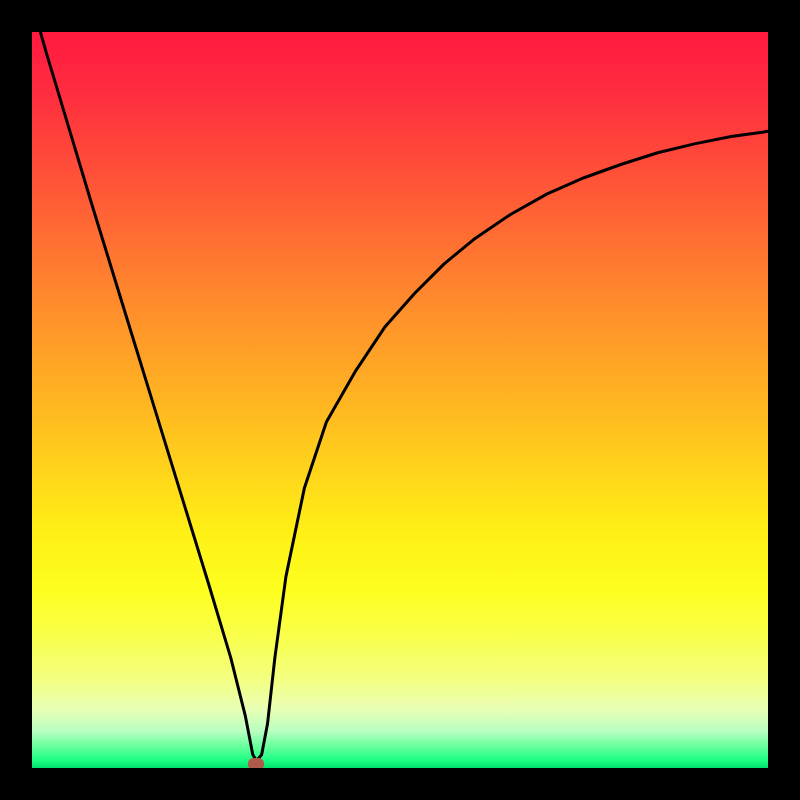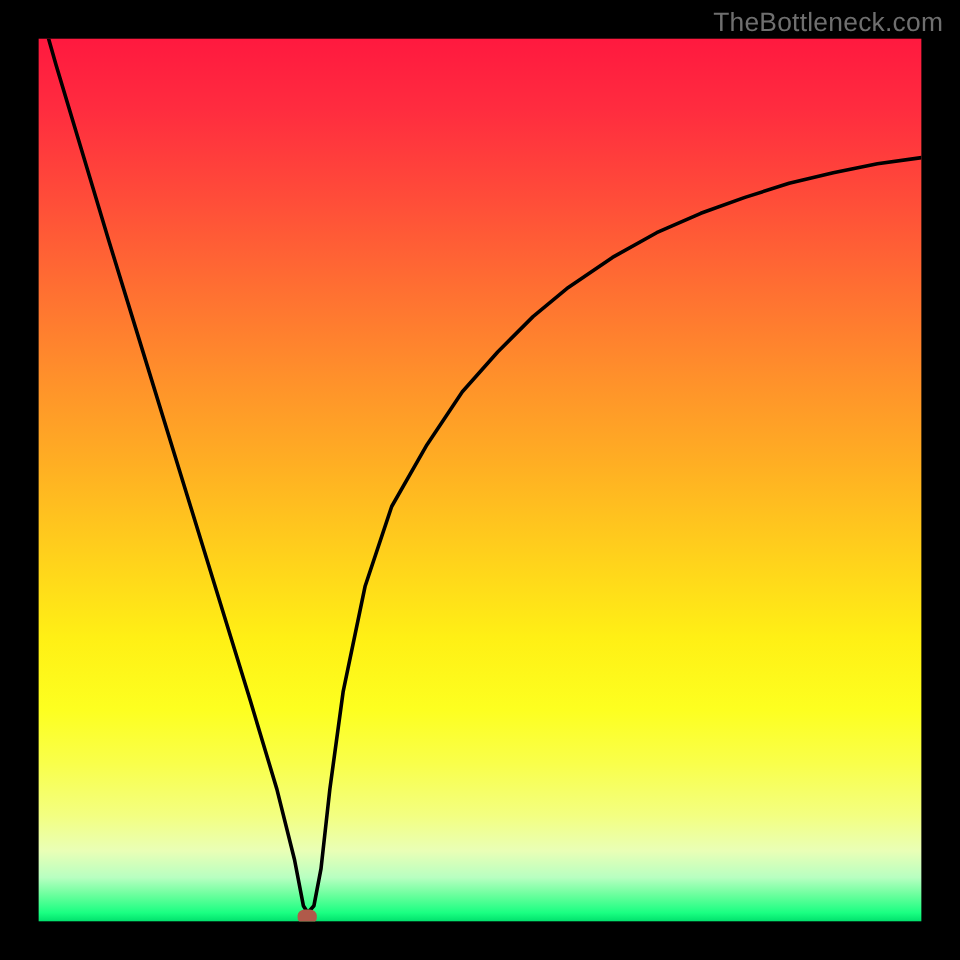--- a/index.html
+++ b/index.html
@@ -82,14 +82,13 @@
 <body>
 
 <div class="frame">
   <div class="plot-area">
     <div class="gradient-bg"></div>
     <svg class="curve" viewBox="0 0 736 736" preserveAspectRatio="none">
       <path id="curve-path" d="M0.00 -29.44 L14.72 22.08 L36.80 95.68 L58.88 169.28 L88.32 264.96 L117.76 360.64 L147.20 456.32 L176.64 552.00 L198.72 625.60 L213.44 684.48 L220.80 722.75 L224.48 728.64 L229.63 722.75 L235.52 691.84 L242.88 625.60 L253.92 544.64 L272.32 456.32 L294.40 390.08 L323.84 338.56 L353.28 294.40 L382.72 261.28 L412.16 231.84 L441.60 207.55 L478.40 182.53 L515.20 161.92 L552.00 145.73 L588.80 132.48 L625.60 120.70 L662.40 111.87 L699.20 104.51 L736.00 99.36" fill="none" stroke="#000" stroke-width="3" stroke-linejoin="round" stroke-linecap="round"></path>
     </svg>
     <div id="min-dot" class="dot" style="left: 224.48px; top: 732.32px;"></div>
   </div>
-  <div class="watermark">TheBottleneck.com</div>
 </div>
 
 </body></html>

